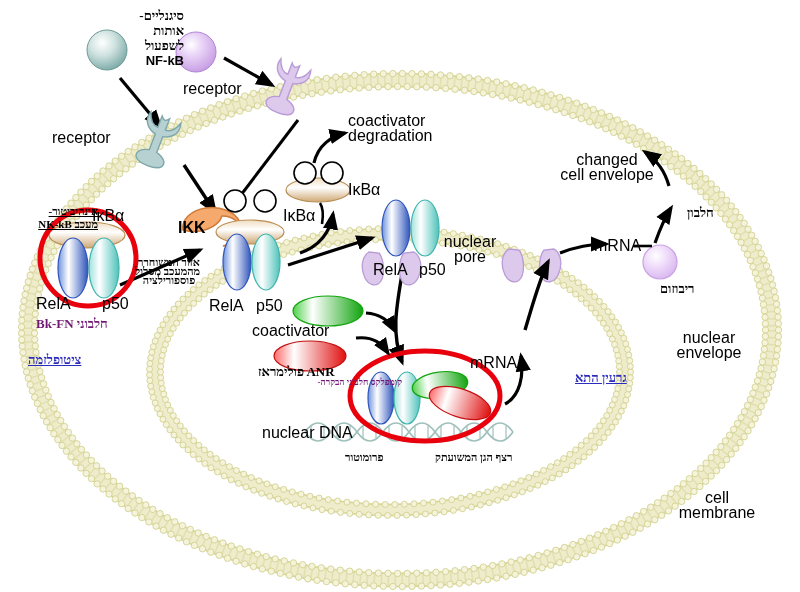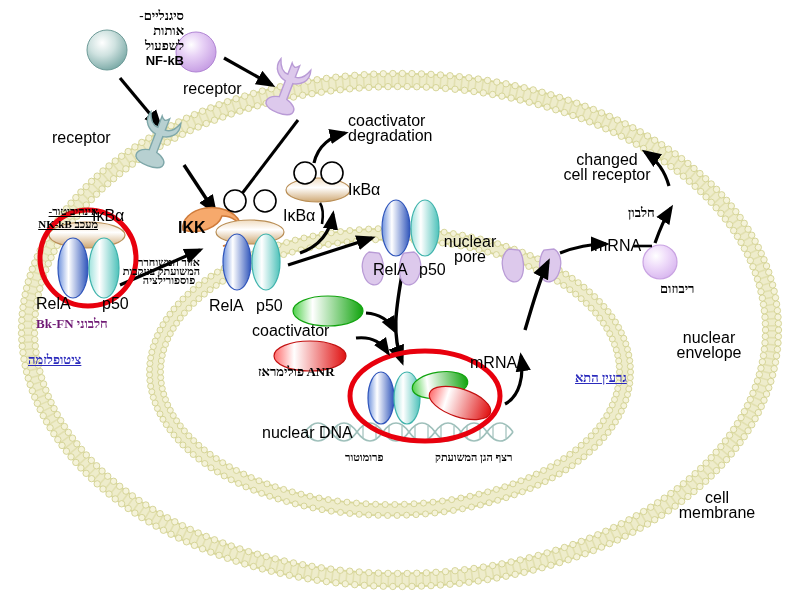--- a/index.html
+++ b/index.html
@@ -1038,21 +1038,21 @@
 
   <div class="lbl en" style="left:92px;top:208px;">IκBα</div>
   <div class="lbl en" style="left:36px;top:296px;">RelA</div>
   <div class="lbl en" style="left:102px;top:296px;">p50</div>
   <div class="lbl he t13 red" style="left:36px;top:316px;">חלבוני NF-kB</div>
 
   <div class="lbl he t13 blue" style="left:28px;top:352px;">ציטופלזמה</div>
 
   <div class="lbl he t8 ctr" style="left:138px;top:258px;width:62px;">
     <div>אזור המשוחרר</div>
-    <div>המשועתק בעקבות</div>
+    <div>מהמעכב מסלול</div>
     <div>פוספורילציה</div>
   </div>
 
   <div class="lbl en" style="left:283px;top:208px;">IκBα</div>
   <div class="lbl en" style="left:209px;top:298px;">RelA</div>
   <div class="lbl en" style="left:256px;top:298px;">p50</div>
 
   <div class="lbl en" style="left:348px;top:182px;">IκBα</div>
 
   <div class="lbl en" style="left:348px;top:113px;">
@@ -1063,43 +1063,44 @@
   <div class="lbl en" style="left:373px;top:262px;">RelA</div>
   <div class="lbl en" style="left:419px;top:262px;">p50</div>
 
   <div class="lbl en ctr" style="left:441px;top:234px;width:58px;">
     <div>nuclear</div>
     <div>pore</div>
   </div>
 
   <div class="lbl en ctr" style="left:552px;top:152px;width:110px;">
     <div>changed</div>
-    <div>cell receptor</div>
+    <div>cell envelope</div>
   </div>
 
-  <div class="lbl he t13" style="left:628px;top:205px;">חלבון</div>
+  <div class="lbl he t13" style="left:687px;top:205px;">חלבון</div>
   <div class="lbl en" style="left:594px;top:238px;">mRNA</div>
   <div class="lbl he t13" style="left:660px;top:281px;">ריבוזום</div>
 
   <div class="lbl en ctr" style="left:664px;top:330px;width:90px;">
     <div>nuclear</div>
     <div>envelope</div>
   </div>
 
   <div class="lbl he t13 blue" style="left:575px;top:370px;">גרעין התא</div>
 
   <div class="lbl en ctr" style="left:672px;top:490px;width:90px;">
     <div>cell</div>
     <div>membrane</div>
   </div>
 
   <div class="lbl en" style="left:252px;top:323px;">coactivator</div>
   <div class="lbl he t13" style="left:258px;top:364px;direction:rtl;">RNA פולימראז</div>
 
   <div class="lbl he t8 rt red" style="left:232px;top:376px;width:170px;font-size:9px;line-height:12px;">
+    <div>קומפלקס חלבוני הבקרה-</div>
   </div>
 
   <div class="lbl en" style="left:262px;top:425px;">nuclear DNA</div>
   <div class="lbl en" style="left:470px;top:355px;">mRNA</div>
 
   <div class="lbl he t11" style="left:345px;top:451px;">פרומוטור</div>
   <div class="lbl he t11" style="left:435px;top:451px;">רצף הגן המשועתק</div>
 
 </div>
 

